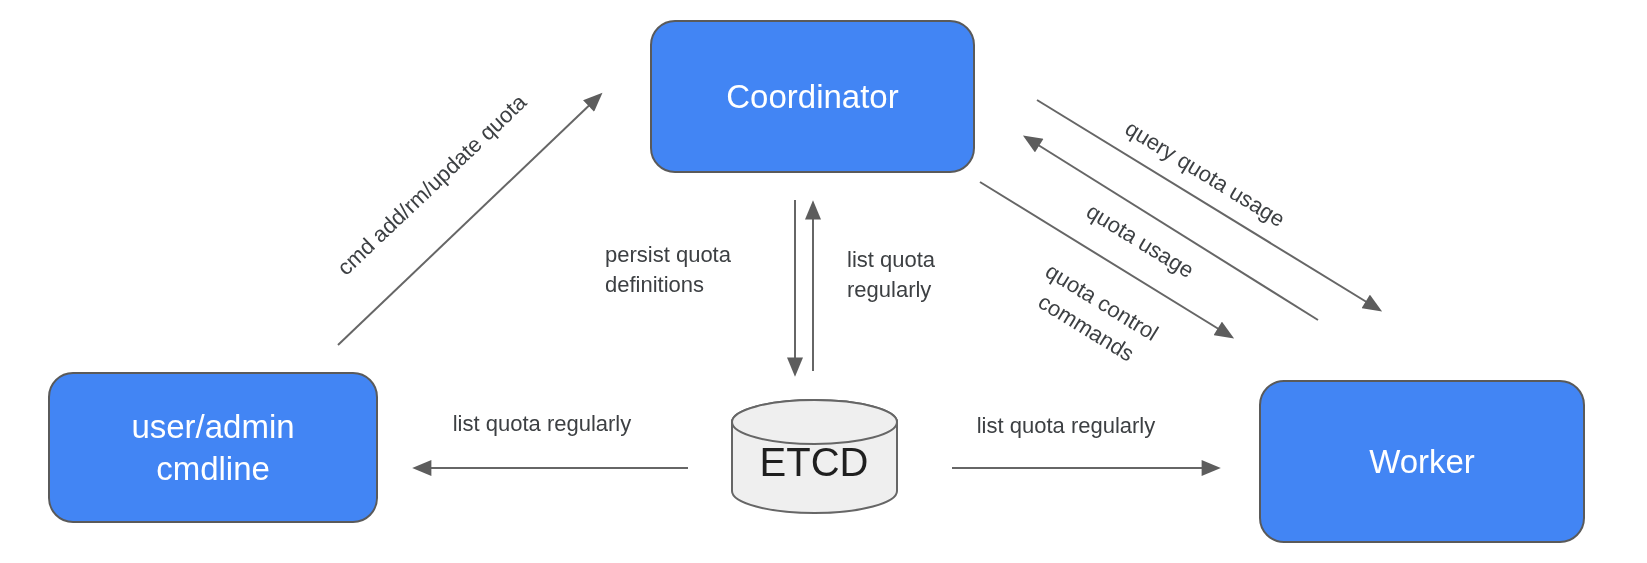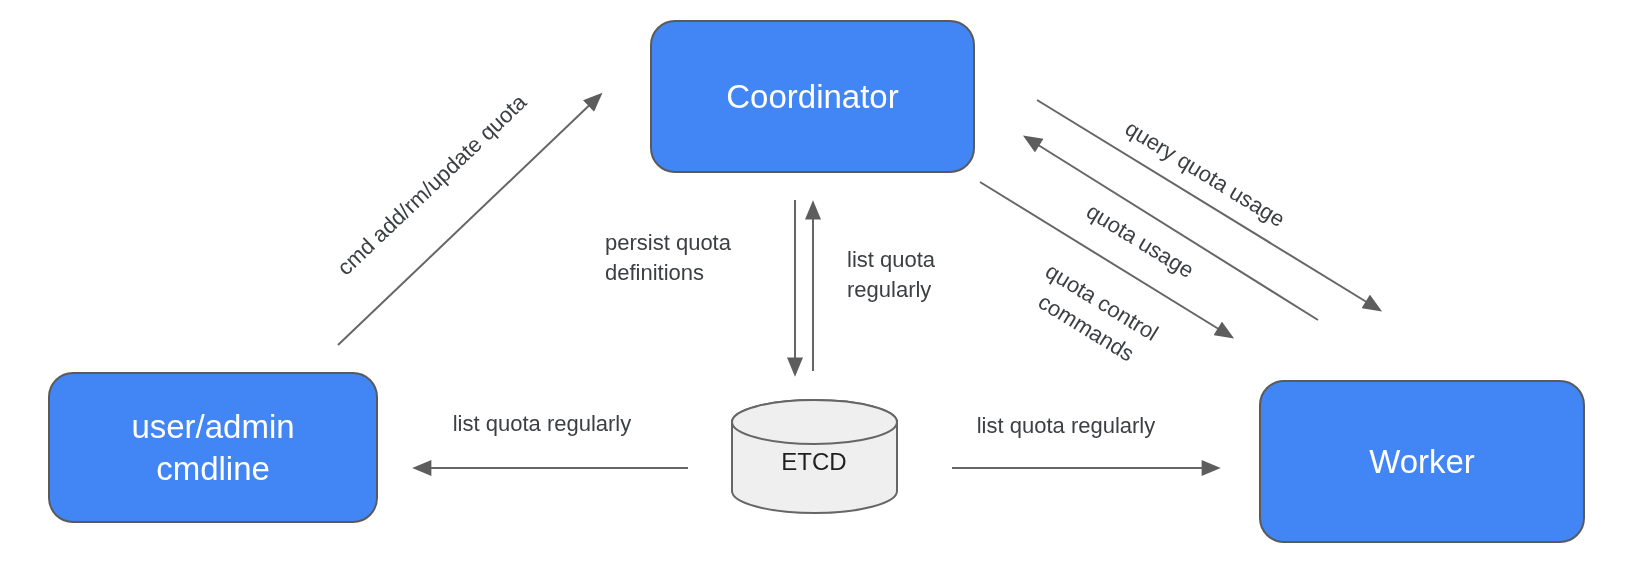--- a/index.html
+++ b/index.html
@@ -36,33 +36,33 @@
     text-align:center;
     white-space:pre-line;
     box-sizing:border-box;
   }
   .node-coordinator{left:650px;top:20px;width:325px;height:153px;}
   .node-user{left:48px;top:372px;width:330px;height:151px;}
   .node-worker{left:1259px;top:380px;width:326px;height:163px;}
   .etcd-label{
     position:absolute;left:814px;top:462px;
     transform:translate(-50%,-50%);
-    font-size:24px;color:var(--etcd-text);
+    font-size:40px;color:var(--etcd-text);
   }
   .edge-label{
     position:absolute;
     font-size:22px;
     color:var(--label-text);
     white-space:pre-line;
     line-height:1.35;
   }
   .rot{transform-origin:center center;text-align:center;white-space:nowrap;}
   .rot2{transform-origin:center center;text-align:center;white-space:pre-line;}
   .label-cmd{left:432px;top:185px;transform:translate(-50%,-50%) rotate(-43.5deg);}
-  .label-persist{left:605px;top:228px;text-align:left;}
+  .label-persist{left:605px;top:240px;text-align:left;}
   .label-list-vert{left:847px;top:245px;text-align:left;}
   .label-query{left:1205px;top:174px;transform:translate(-50%,-50%) rotate(31.5deg);}
   .label-quota-usage{left:1140px;top:241px;transform:translate(-50%,-50%) rotate(31.5deg);}
   .label-quota-control{left:1094px;top:315px;transform:translate(-50%,-50%) rotate(31.5deg);}
   .label-list-left{left:542px;top:424px;transform:translate(-50%,-50%);white-space:nowrap;}
   .label-list-right{left:1066px;top:426px;transform:translate(-50%,-50%);white-space:nowrap;}
 </style>
 </head>
 <body>
 

